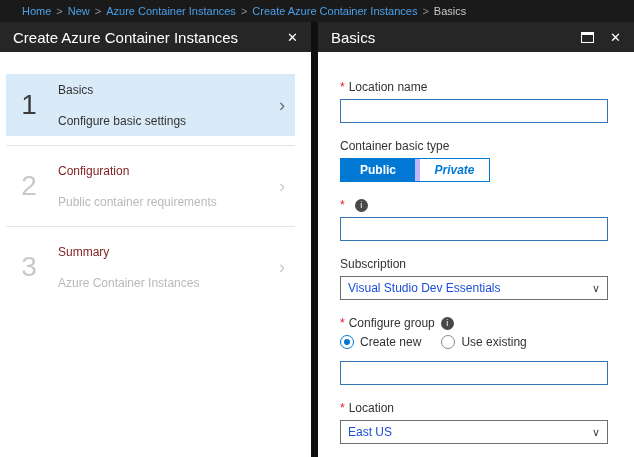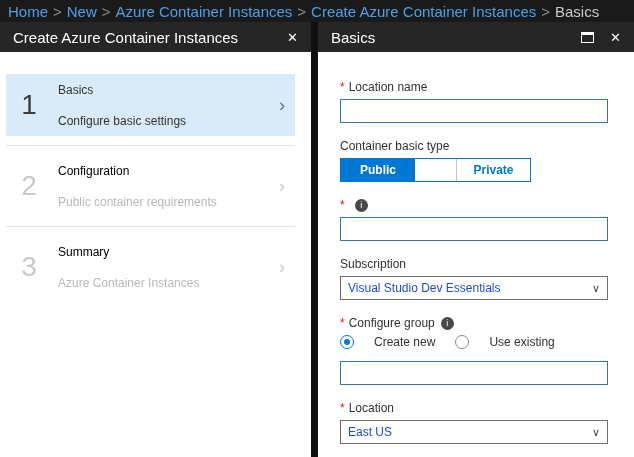--- a/index.html
+++ b/index.html
@@ -1,21 +1,21 @@
 <!DOCTYPE html>
 <html><head>
 <meta charset="utf-8">
 <style>
   * { margin:0; padding:0; box-sizing:border-box; font-family:"Liberation Sans", sans-serif; }
   html,body { width:634px; height:457px; overflow:hidden; }
   body { background:#0f0f0f; }
   .app { width:634px; height:457px; display:flex; flex-direction:column; background:#0f0f0f; }
 
   
-  .topbar { height:22px; flex:0 0 22px; background:#1a1a1a; display:flex; align-items:center; padding:0 8px; font-size:15px; white-space:nowrap; }
+  .topbar { height:22px; flex:0 0 22px; background:#1a1a1a; display:flex; align-items:center; padding:0 22px; font-size:11px; white-space:nowrap; }
   .crumb-link { color:#4ba0e8; cursor:pointer; }
   .crumb-current { color:#c9c9c9; }
   .crumb-sep { color:#8f8f8f; margin:0 5px; }
 
   .main { flex:1; display:flex; min-height:0; }
 
   
   .left-blade { width:311px; flex:0 0 311px; display:flex; flex-direction:column; background:#fff; }
   .blade-gap { width:7px; flex:0 0 7px; background:#0f0f0f; }
   .right-blade { flex:1; display:flex; flex-direction:column; background:#fff; }
@@ -25,47 +25,47 @@
   .close-icon { color:#fff; font-size:13px; cursor:pointer; line-height:1; }
   .maximize-icon { width:13px; height:11px; border:1px solid #fff; border-top:3px solid #fff; cursor:pointer; }
 
   
   .left-steps { padding-top:22px; flex:1; }
   .step { height:62px; margin:0 16px 0 6px; display:flex; align-items:center; cursor:pointer; }
   .step.active { background:#d9eaf8; }
   .step-num { width:46px; text-align:center; font-size:28px; color:#c9c9c9; }
   .step.active .step-num { color:#3d3d3d; }
   .step-texts { margin-left:6px; }
-  .step-title { font-size:12px; color:#000000; }
+  .step-title { font-size:12px; color:#7f1d1d; }
   .step-sub { font-size:12px; color:#b9b9b9; margin-top:17px; }
   .step.active .step-title, .step.active .step-sub { color:#333; }
   .step-chev { margin-left:auto; margin-right:10px; font-size:18px; color:#c9c9c9; }
   .step.active .step-chev { color:#6e6e6e; }
   .step-sep { border-top:1px solid #e4e4e4; margin:9px 16px 9px 6px; }
 
   
   .form { padding:28px 26px 0 22px; flex:1; overflow:hidden; }
   .field { margin-bottom:16px; }
   .field-label { font-size:12px; color:#333; margin-bottom:5px; display:flex; align-items:center; }
   .req { color:#e81123; margin-right:4px; }
   .text-input { width:100%; height:24px; border:1px solid #3575b3; background:#fff; padding:0 6px; font-size:12px; outline:none; color:#333; }
-  .toggle { display:inline-flex; border:1px solid #0078d4;gap:41px; }
+  .toggle { display:inline-flex; border:1px solid #0078d4; }
   .toggle-btn { width:74px; height:22px; line-height:22px; text-align:center; font-size:12px; font-weight:bold; color:#0078d4; background:#fff; cursor:pointer; }
-  .toggle-btn + .toggle-btn { border-left:1px solid #c4b5fd; }
+  .toggle-btn + .toggle-btn { border-left:5px solid #c4b5fd;font-style:italic; }
   .toggle-btn.selected { background:#0078d4; color:#fff; }
   .info-icon { display:inline-block; width:13px; height:13px; border-radius:50%; background:#484848; color:#fff; font-size:9px; line-height:13px; text-align:center; margin-left:6px; }
   .dropdown { position:relative; width:100%; height:24px; border:1px solid #6f6f6f; background:#fff; cursor:pointer; }
   .dd-value { line-height:22px; padding-left:7px; font-size:12px; color:#1d4ed8; }
   .dd-chevron { position:absolute; right:7px; top:0; line-height:22px; font-size:11px; color:#444; }
   .radios { display:flex; align-items:center; margin-bottom:12px; }
   .radio-opt { display:flex; align-items:center; margin-right:20px; cursor:pointer; }
   .radio-circle { width:14px; height:14px; border-radius:50%; border:1px solid #8a8a8a; position:relative; background:#fff; }
   .radio-opt.checked .radio-circle { border-color:#0078d4; }
   .radio-opt.checked .radio-circle::after { content:""; position:absolute; left:3px; top:3px; width:6px; height:6px; border-radius:50%; background:#0078d4; }
-  .radio-label { font-size:12px; color:#333; margin-left:20px; }
+  .radio-label { font-size:12px; color:#333; margin-left:6px; }
 </style>
 </head>
 <body>
 
 <div class="app">
 
   <div class="topbar">
     <span class="crumb-link">Home</span>
     <span class="crumb-sep">&gt;</span>
     <span class="crumb-link">New</span>

